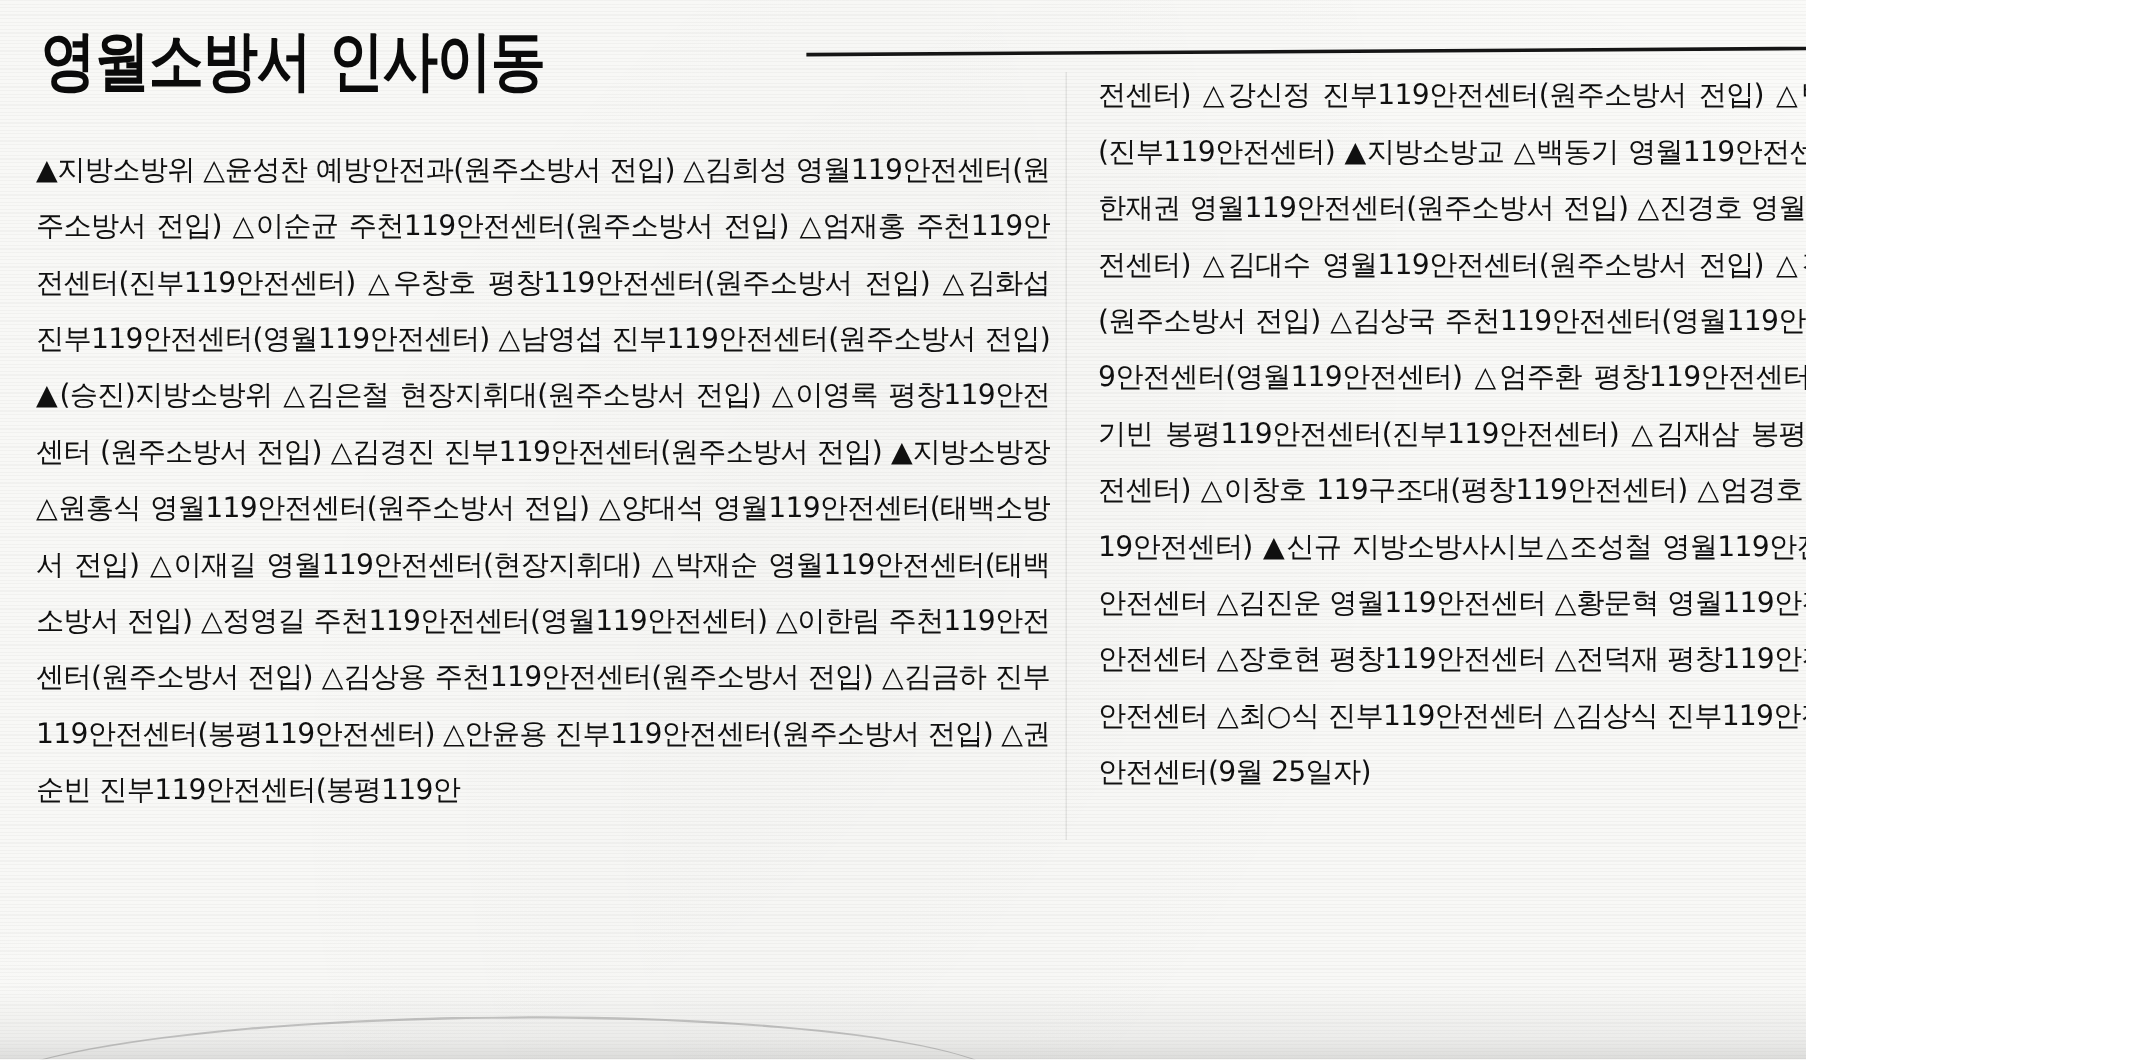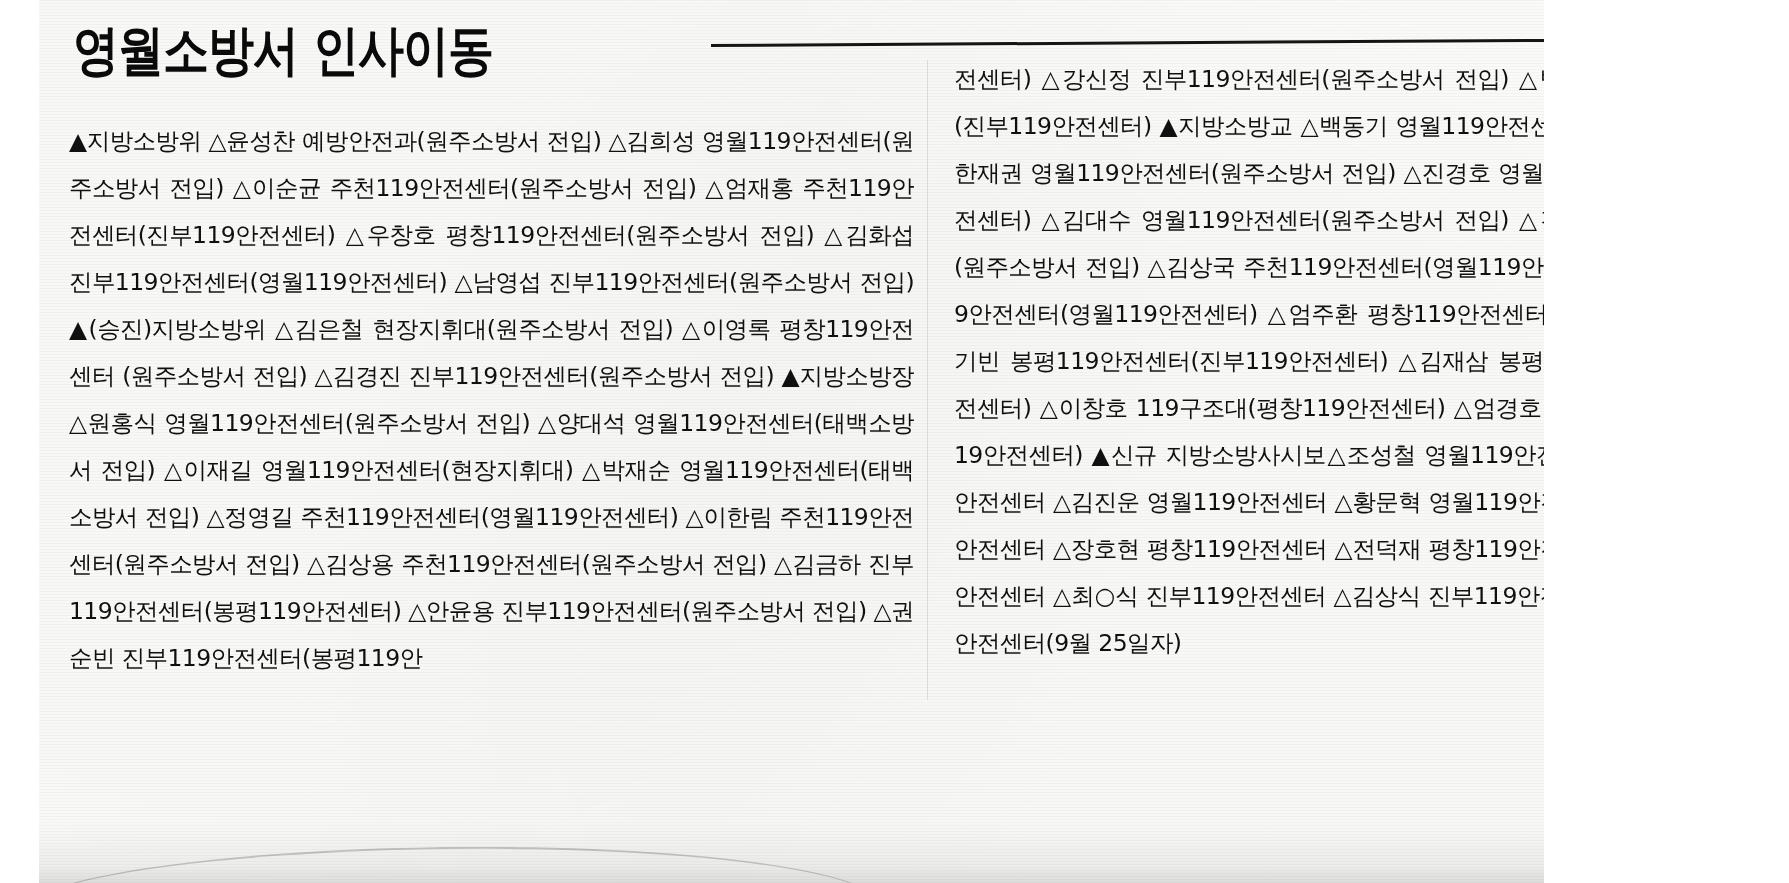--- a/index.html
+++ b/index.html
@@ -19,21 +19,20 @@
   
   #scan-page {
     position: relative;
     width: 1505px;
     height: 883px;
     background: #fbfbf9;
     background-image:
       radial-gradient(circle at 18% 30%, rgba(0,0,0,0.012) 0 40%, rgba(0,0,0,0) 70%),
       radial-gradient(circle at 72% 75%, rgba(0,0,0,0.010) 0 40%, rgba(0,0,0,0) 70%);
     overflow: hidden;
-    margin-left: 39px;
   }
 
   
   #scan-page::after {
     content: "";
     position: absolute;
     left: 0; right: 0; bottom: 0;
     height: 60px;
     background: linear-gradient(to bottom, rgba(255,255,255,0) 0%, rgba(180,180,180,0.18) 72%, rgba(120,120,120,0.22) 100%);
     pointer-events: none;

